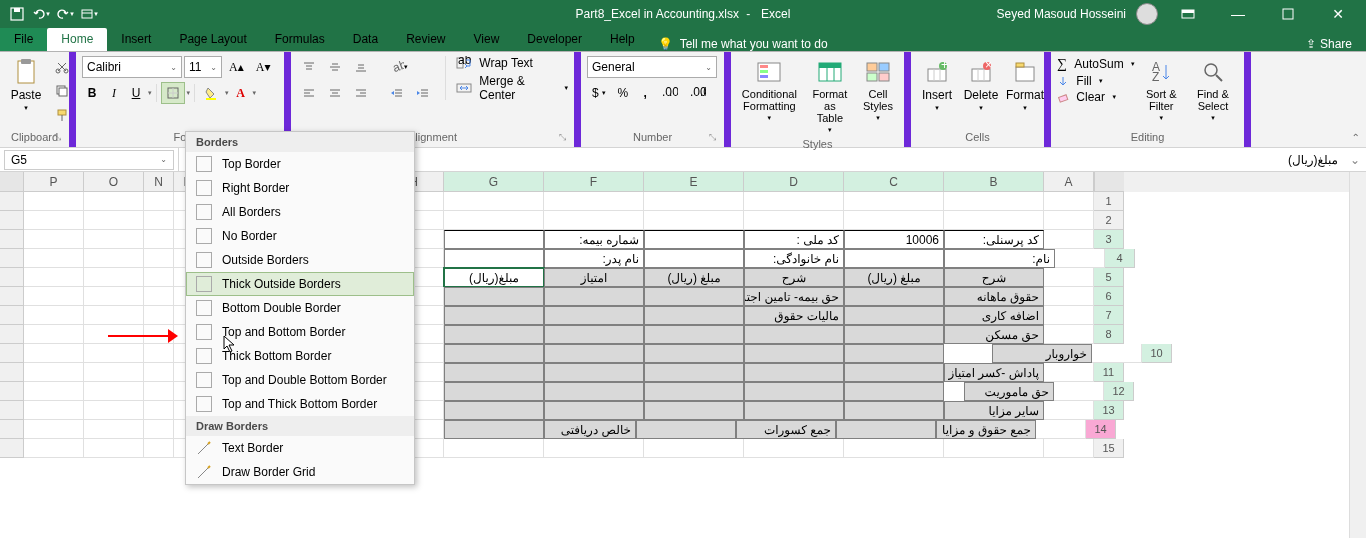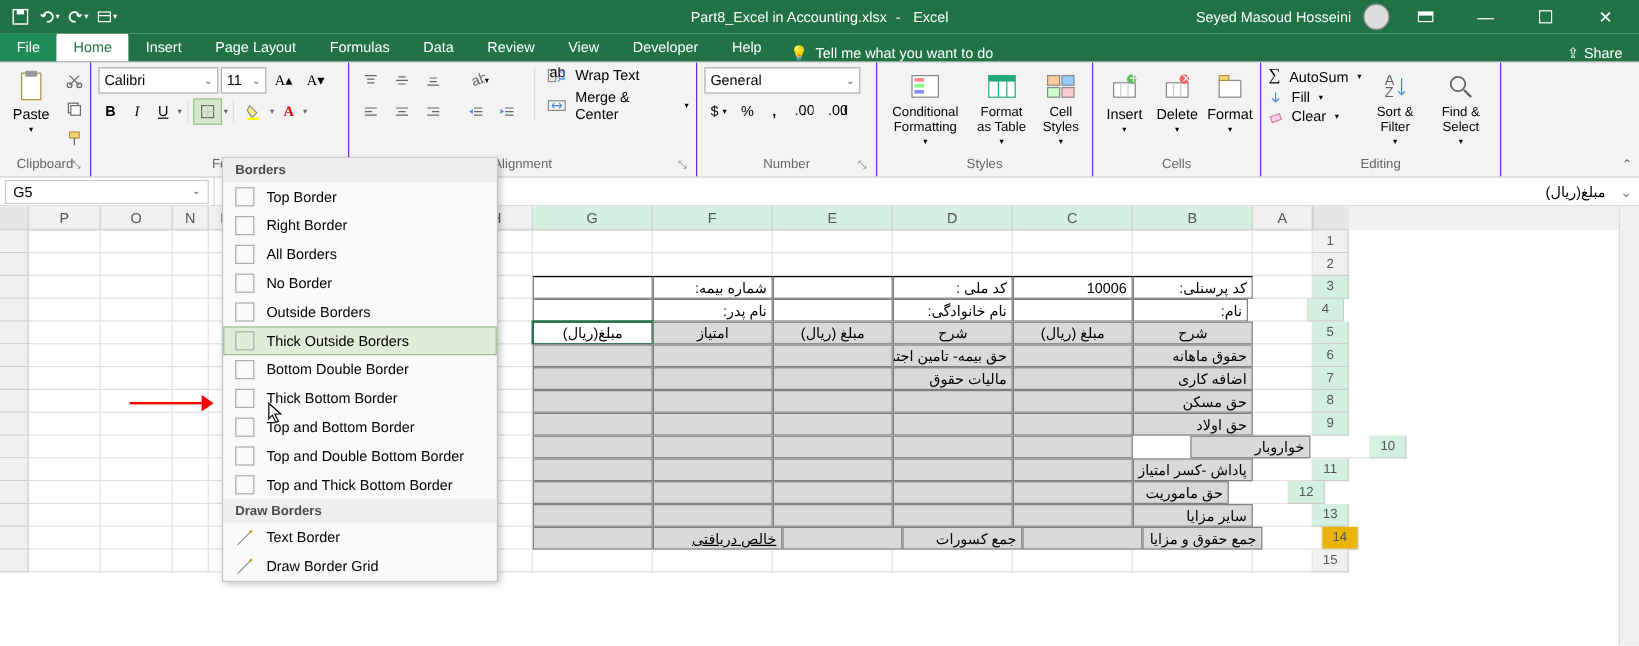--- a/index.html
+++ b/index.html
@@ -5,27 +5,27 @@
 *{box-sizing:border-box;margin:0;padding:0;font-family:"Segoe UI",Tahoma,sans-serif;font-size:12px;}
 body{background:#fff;overflow:hidden;width:1366px;height:538px;position:relative;}
 .titlebar{background:#217346;height:28px;display:flex;align-items:center;color:#fff;position:relative;}
 .qat{display:flex;align-items:center;gap:6px;padding:0 8px;}
 .qat-icon{width:18px;height:18px;display:flex;align-items:center;justify-content:center;color:#fff;}
 .title-center{position:absolute;left:50%;transform:translateX(-50%);display:flex;align-items:center;gap:4px;}
 .title-right{margin-left:auto;display:flex;align-items:center;gap:10px;padding-right:8px;}
 .avatar{width:22px;height:22px;border-radius:50%;background:#ddd;border:1px solid #888;}
 .win-btn{width:40px;height:28px;display:flex;align-items:center;justify-content:center;font-size:14px;}
 .tabs{background:#217346;height:24px;display:flex;align-items:flex-end;border-bottom:1px solid #b3b3b3;}
-.tab{padding:4px 14px 5px;color:#ffffff;cursor:pointer;}
+.tab{padding:4px 14px 5px;color:#000000;cursor:pointer;}
 .tab.file{background:#1f8b55;}
 .tab.active{background:#fff;color:#217346;border-top-left-radius:2px;border-top-right-radius:2px;}
 .tell-me{display:flex;align-items:center;gap:6px;padding:0 10px;color:#fff;}
 .share-btn{margin-left:auto;padding:0 14px;color:#fff;display:flex;align-items:center;gap:4px;}
 .ribbon{background:#f3f3f3;height:96px;display:flex;border-bottom:1px solid #d4d4d4;position:relative;}
-.group{border-right:1px solid #6d28d9;padding:4px 6px 2px;display:flex;flex-direction:column;justify-content:space-between;position:relative;}
+.group{border-right:7px solid #6d28d9;padding:4px 6px 2px;display:flex;flex-direction:column;justify-content:space-between;position:relative;}
 .g-label{text-align:center;color:#666;font-size:11px;padding:2px 0;}
 .group-body{display:flex;gap:4px;align-items:flex-start;flex:1;}
 .big-btn{display:flex;flex-direction:column;align-items:center;justify-content:center;padding:2px 4px;min-width:40px;text-align:center;gap:2px;}
 .big-ico{width:28px;height:28px;display:flex;align-items:center;justify-content:center;}
 .btn-row{display:flex;gap:2px;align-items:center;}
 .sm-btn{min-width:20px;height:22px;padding:0 4px;display:flex;align-items:center;justify-content:center;border:1px solid transparent;}
 .combo{border:1px solid #ababab;background:#fff;height:22px;display:flex;align-items:center;padding:0 4px;}
 .font-name{width:100px;}
 .font-size{width:38px;}
 .dropdown-arrow{font-size:8px;color:#666;margin-left:auto;}
@@ -576,21 +576,21 @@
         <div class="cell" style="width: 30px;"></div>
         <div class="cell" style="width: 30px;"></div>
         <div class="cell" style="width: 60px;"></div>
         <div class="cell" style="width: 60px;"></div>
         <div class="cell" style="width: 60px;"></div>
         <div class="cell" style="width: 100px; border: 1px solid rgb(128, 128, 128);"></div>
         <div class="cell" style="width: 100px; border: 1px solid rgb(128, 128, 128);">نام پدر:</div>
         <div class="cell" style="width: 100px; border: 1px solid rgb(128, 128, 128);"></div>
         <div class="cell" style="width: 100px; border: 1px solid rgb(128, 128, 128);">نام خانوادگی:</div>
         <div class="cell" style="width: 100px; border: 1px solid rgb(128, 128, 128);"></div>
-        <div class="cell" style="width: 96px; border: 1px solid rgb(128, 128, 128);">نام:</div>
+        <div class="cell" style="width: 111px; border: 1px solid rgb(128, 128, 128);">نام:</div>
         <div class="cell" style="width: 50px;"></div>
         <div class="row-h" style="width: 30px; background: rgb(211, 240, 224);">4</div>
       </div>
       <div class="row">
         <div class="row-h"></div>
         <div class="cell" style="width: 60px;"></div>
         <div class="cell" style="width: 60px;"></div>
         <div class="cell" style="width: 30px;"></div>
         <div class="cell" style="width: 30px;"></div>
         <div class="cell" style="width: 30px;"></div>
@@ -676,40 +676,20 @@
         <div class="cell" style="width: 30px;"></div>
         <div class="cell" style="width: 30px;"></div>
         <div class="cell" style="width: 60px;"></div>
         <div class="cell" style="width: 60px;"></div>
         <div class="cell" style="width: 60px;"></div>
         <div class="cell data-cell" style="width: 100px;"></div>
         <div class="cell data-cell" style="width: 100px;"></div>
         <div class="cell data-cell" style="width: 100px;"></div>
         <div class="cell data-cell" style="width: 100px;"></div>
         <div class="cell data-cell" style="width: 100px;"></div>
-        <div class="cell data-cell" style="width: 100px;">حق اولاد</div>
-        <div class="cell" style="width: 50px;"></div>
-        <div class="row-h" style="width: 30px; background: rgb(211, 240, 224);">9</div>
-      </div>
-      <div class="row">
-        <div class="row-h"></div>
-        <div class="cell" style="width: 60px;"></div>
-        <div class="cell" style="width: 60px;"></div>
-        <div class="cell" style="width: 30px;"></div>
-        <div class="cell" style="width: 30px;"></div>
-        <div class="cell" style="width: 30px;"></div>
-        <div class="cell" style="width: 30px;"></div>
-        <div class="cell" style="width: 60px;"></div>
-        <div class="cell" style="width: 60px;"></div>
-        <div class="cell" style="width: 60px;"></div>
-        <div class="cell data-cell" style="width: 100px;"></div>
-        <div class="cell data-cell" style="width: 100px;"></div>
-        <div class="cell data-cell" style="width: 100px;"></div>
-        <div class="cell data-cell" style="width: 100px;"></div>
-        <div class="cell data-cell" style="width: 100px;"></div>
         <div class="cell data-cell" style="width: 100px; margin-left: 48px;">خواروبار</div>
         <div class="cell" style="width: 50px;"></div>
         <div class="row-h" style="width: 30px; background: rgb(211, 240, 224);">10</div>
       </div>
       <div class="row">
         <div class="row-h"></div>
         <div class="cell" style="width: 60px;"></div>
         <div class="cell" style="width: 60px;"></div>
         <div class="cell" style="width: 30px;"></div>
         <div class="cell" style="width: 30px;"></div>
@@ -736,21 +716,21 @@
         <div class="cell" style="width: 30px;"></div>
         <div class="cell" style="width: 30px;"></div>
         <div class="cell" style="width: 60px;"></div>
         <div class="cell" style="width: 60px;"></div>
         <div class="cell" style="width: 60px;"></div>
         <div class="cell data-cell" style="width: 100px;"></div>
         <div class="cell data-cell" style="width: 100px;"></div>
         <div class="cell data-cell" style="width: 100px;"></div>
         <div class="cell data-cell" style="width: 100px;"></div>
         <div class="cell data-cell" style="width: 100px;"></div>
-        <div class="cell data-cell" style="width: 80px;">حق ماموریت</div>
+        <div class="cell data-cell" style="width: 90px; margin-left: 20px;">حق ماموریت</div>
         <div class="cell" style="width: 50px;"></div>
         <div class="row-h" style="width: 30px; background: rgb(211, 240, 224);">12</div>
       </div>
       <div class="row">
         <div class="row-h"></div>
         <div class="cell" style="width: 60px;"></div>
         <div class="cell" style="width: 60px;"></div>
         <div class="cell" style="width: 30px;"></div>
         <div class="cell" style="width: 30px;"></div>
         <div class="cell" style="width: 30px;"></div>
@@ -772,27 +752,27 @@
         <div class="cell" style="width: 60px;"></div>
         <div class="cell" style="width: 60px;"></div>
         <div class="cell" style="width: 30px;"></div>
         <div class="cell" style="width: 30px;"></div>
         <div class="cell" style="width: 30px;"></div>
         <div class="cell" style="width: 30px;"></div>
         <div class="cell" style="width: 60px;"></div>
         <div class="cell" style="width: 60px;"></div>
         <div class="cell" style="width: 60px;"></div>
         <div class="cell data-cell" style="width: 100px;"></div>
-        <div class="cell data-cell" style="width: 108px; text-decoration: underline;">خالص دریافتی</div>
+        <div class="cell data-cell" style="width: 92px;">خالص دریافتی</div>
         <div class="cell data-cell" style="width: 100px;"></div>
         <div class="cell data-cell" style="width: 100px;">جمع کسورات</div>
         <div class="cell data-cell" style="width: 100px;"></div>
         <div class="cell data-cell" style="width: 100px;">جمع حقوق و مزایا</div>
         <div class="cell" style="width: 50px;"></div>
-        <div class="row-h" style="width: 30px; background: #eab308;">14</div>
+        <div class="row-h" style="width: 30px; background: #f9a8d4;">14</div>
       </div>
       <div class="row">
         <div class="row-h"></div>
         <div class="cell" style="width: 60px;"></div>
         <div class="cell" style="width: 60px;"></div>
         <div class="cell" style="width: 30px;"></div>
         <div class="cell" style="width: 30px;"></div>
         <div class="cell" style="width: 30px;"></div>
         <div class="cell" style="width: 30px;"></div>
         <div class="cell" style="width: 60px;"></div>
@@ -838,25 +818,25 @@
       <div class="menu-item hover">
         <span class="menu-ico"></span>
         <span>Thick Outside Borders</span>
       </div>
       <div class="menu-item">
         <span class="menu-ico"></span>
         <span>Bottom Double Border</span>
       </div>
       <div class="menu-item">
         <span class="menu-ico"></span>
+        <span>Top and Bottom Border</span>
+      </div>
+      <div class="menu-item">
+        <span class="menu-ico"></span>
         <span>Thick Bottom Border</span>
-      </div>
-      <div class="menu-item">
-        <span class="menu-ico"></span>
-        <span>Top and Bottom Border</span>
       </div>
       <div class="menu-item">
         <span class="menu-ico"></span>
         <span>Top and Double Bottom Border</span>
       </div>
       <div class="menu-item">
         <span class="menu-ico"></span>
         <span>Top and Thick Bottom Border</span>
       </div>
     </div>

